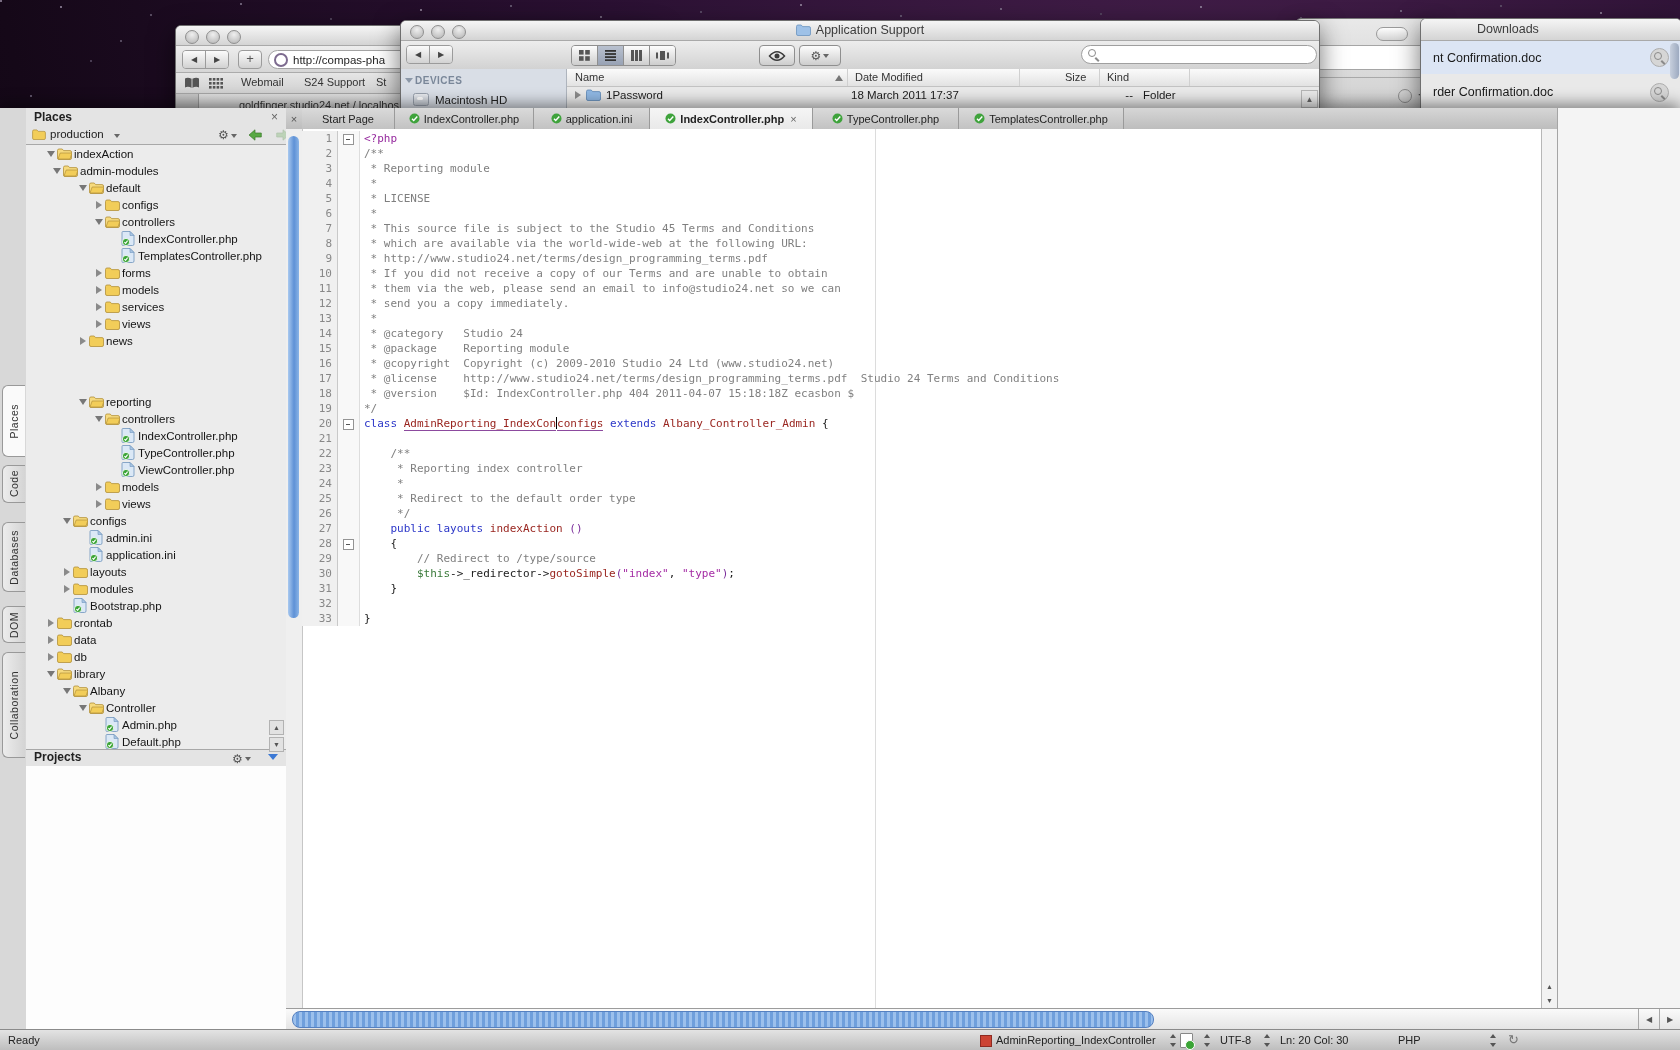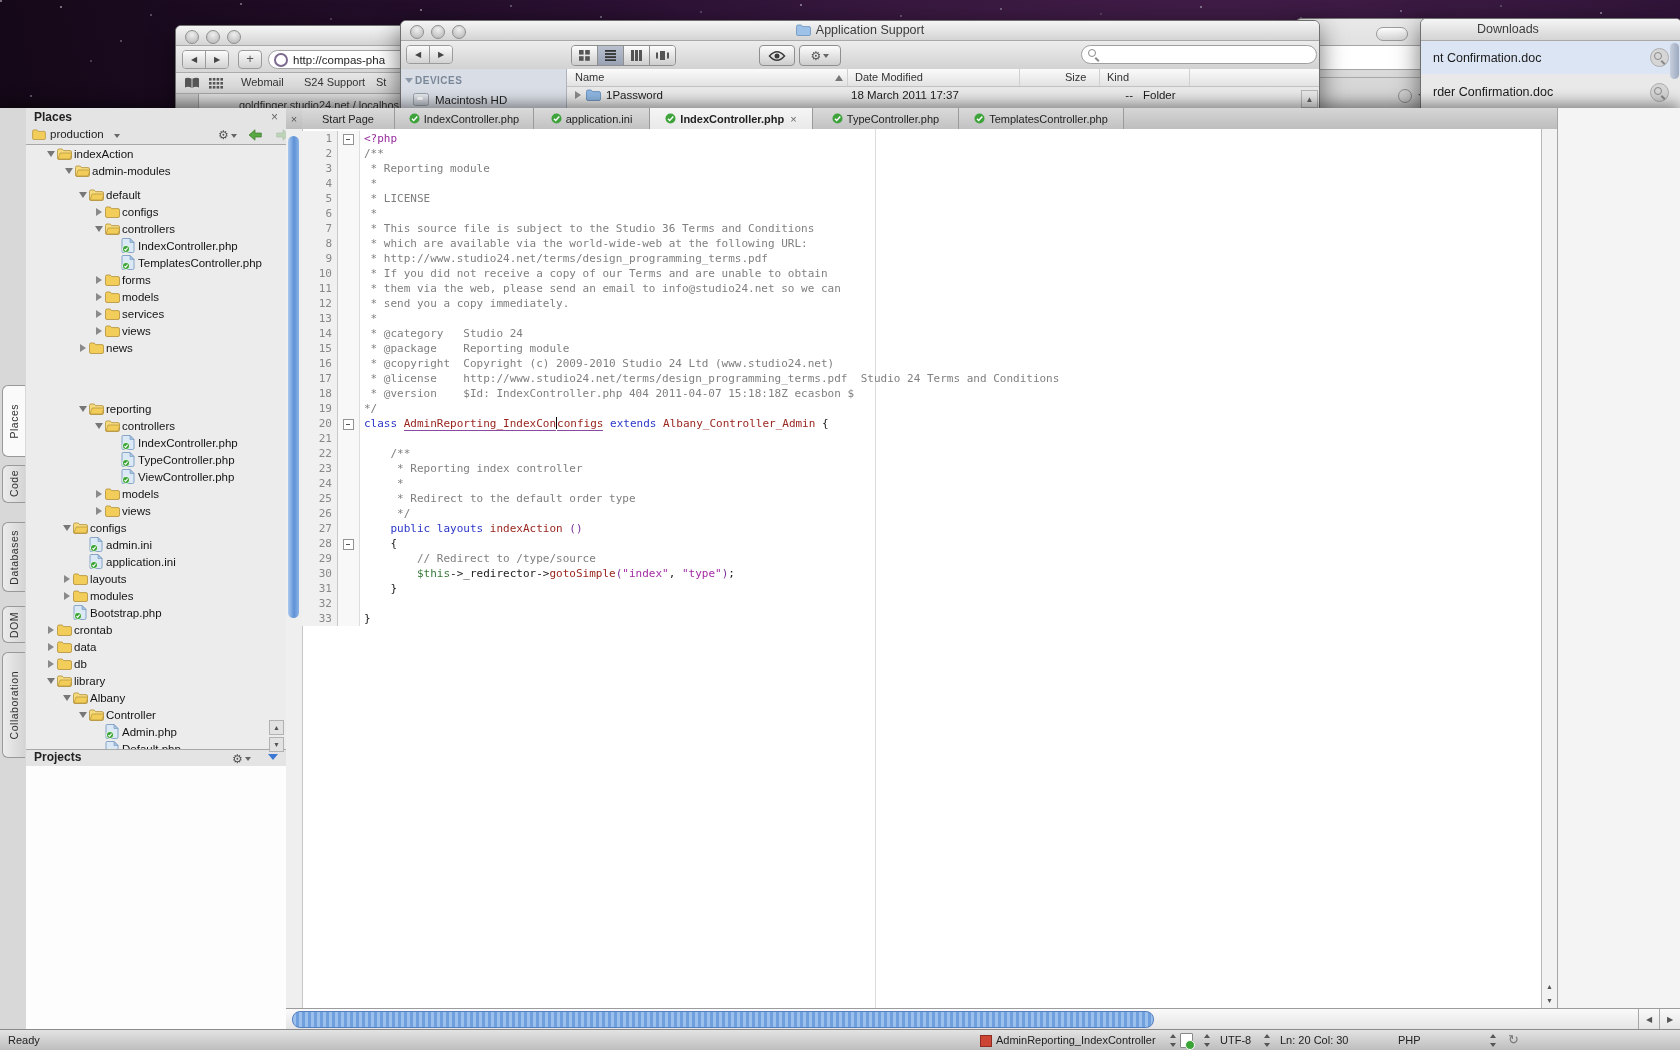--- a/index.html
+++ b/index.html
@@ -417,33 +417,33 @@
               <span class="tri-d"></span>
             </span>
             <span class="ticon">
               <svg width="15" height="12" viewBox="0 0 15 12">
                 <path d="M0.5 2.5 Q0.5 1 2 1 h3.2 l1.4 1.6 H13 q1.5 0 1.5 1.5 V10 q0 1.5 -1.5 1.5 H2 Q0.5 11.5 0.5 10 Z" fill="#f6da7e" stroke="#b3913a" stroke-width="0.8"></path>
                 <path d="M1 11 L3.2 5 H15 L13 11 Z" fill="#f2cd59" stroke="#b3913a" stroke-width="0.7"></path>
               </svg>
             </span>
             <span>indexAction</span>
           </div>
-          <div class="trow" style="padding-left: 36px;">
+          <div class="trow" style="padding-left: 24px;">
             <span class="tw">
               <span class="tri-d"></span>
             </span>
             <span class="ticon">
               <svg width="15" height="12" viewBox="0 0 15 12">
                 <path d="M0.5 2.5 Q0.5 1 2 1 h3.2 l1.4 1.6 H13 q1.5 0 1.5 1.5 V10 q0 1.5 -1.5 1.5 H2 Q0.5 11.5 0.5 10 Z" fill="#f6da7e" stroke="#b3913a" stroke-width="0.8"></path>
                 <path d="M1 11 L3.2 5 H15 L13 11 Z" fill="#f2cd59" stroke="#b3913a" stroke-width="0.7"></path>
               </svg>
             </span>
             <span>admin-modules</span>
           </div>
-          <div class="trow" style="padding-left: 50px; margin-top: 7px;">
+          <div class="trow" style="padding-left: 50px;">
             <span class="tw">
               <span class="tri-d"></span>
             </span>
             <span class="ticon">
               <svg width="15" height="12" viewBox="0 0 15 12">
                 <path d="M0.5 2.5 Q0.5 1 2 1 h3.2 l1.4 1.6 H13 q1.5 0 1.5 1.5 V10 q0 1.5 -1.5 1.5 H2 Q0.5 11.5 0.5 10 Z" fill="#f6da7e" stroke="#b3913a" stroke-width="0.8"></path>
                 <path d="M1 11 L3.2 5 H15 L13 11 Z" fill="#f2cd59" stroke="#b3913a" stroke-width="0.7"></path>
               </svg>
             </span>
             <span>default</span>
@@ -929,21 +929,21 @@
             <span class="segs"><span class="c-cm"> * LICENSE</span></span>
           </div>
           <div class="cl">
             <span class="num">6</span>
             <span class="fold"></span>
             <span class="segs"><span class="c-cm"> *</span></span>
           </div>
           <div class="cl">
             <span class="num">7</span>
             <span class="fold"></span>
-            <span class="segs"><span class="c-cm"> * This source file is subject to the Studio 36 Terms and Conditions</span></span>
+            <span class="segs"><span class="c-cm"> * This source file is subject to the Studio 45 Terms and Conditions</span></span>
           </div>
           <div class="cl">
             <span class="num">8</span>
             <span class="fold"></span>
             <span class="segs"><span class="c-cm"> * which are available via the world-wide-web at the following URL:</span></span>
           </div>
           <div class="cl">
             <span class="num">9</span>
             <span class="fold"></span>
             <span class="segs"><span class="c-cm"> * http://www.studio24.net/terms/design_programming_terms.pdf</span></span>

